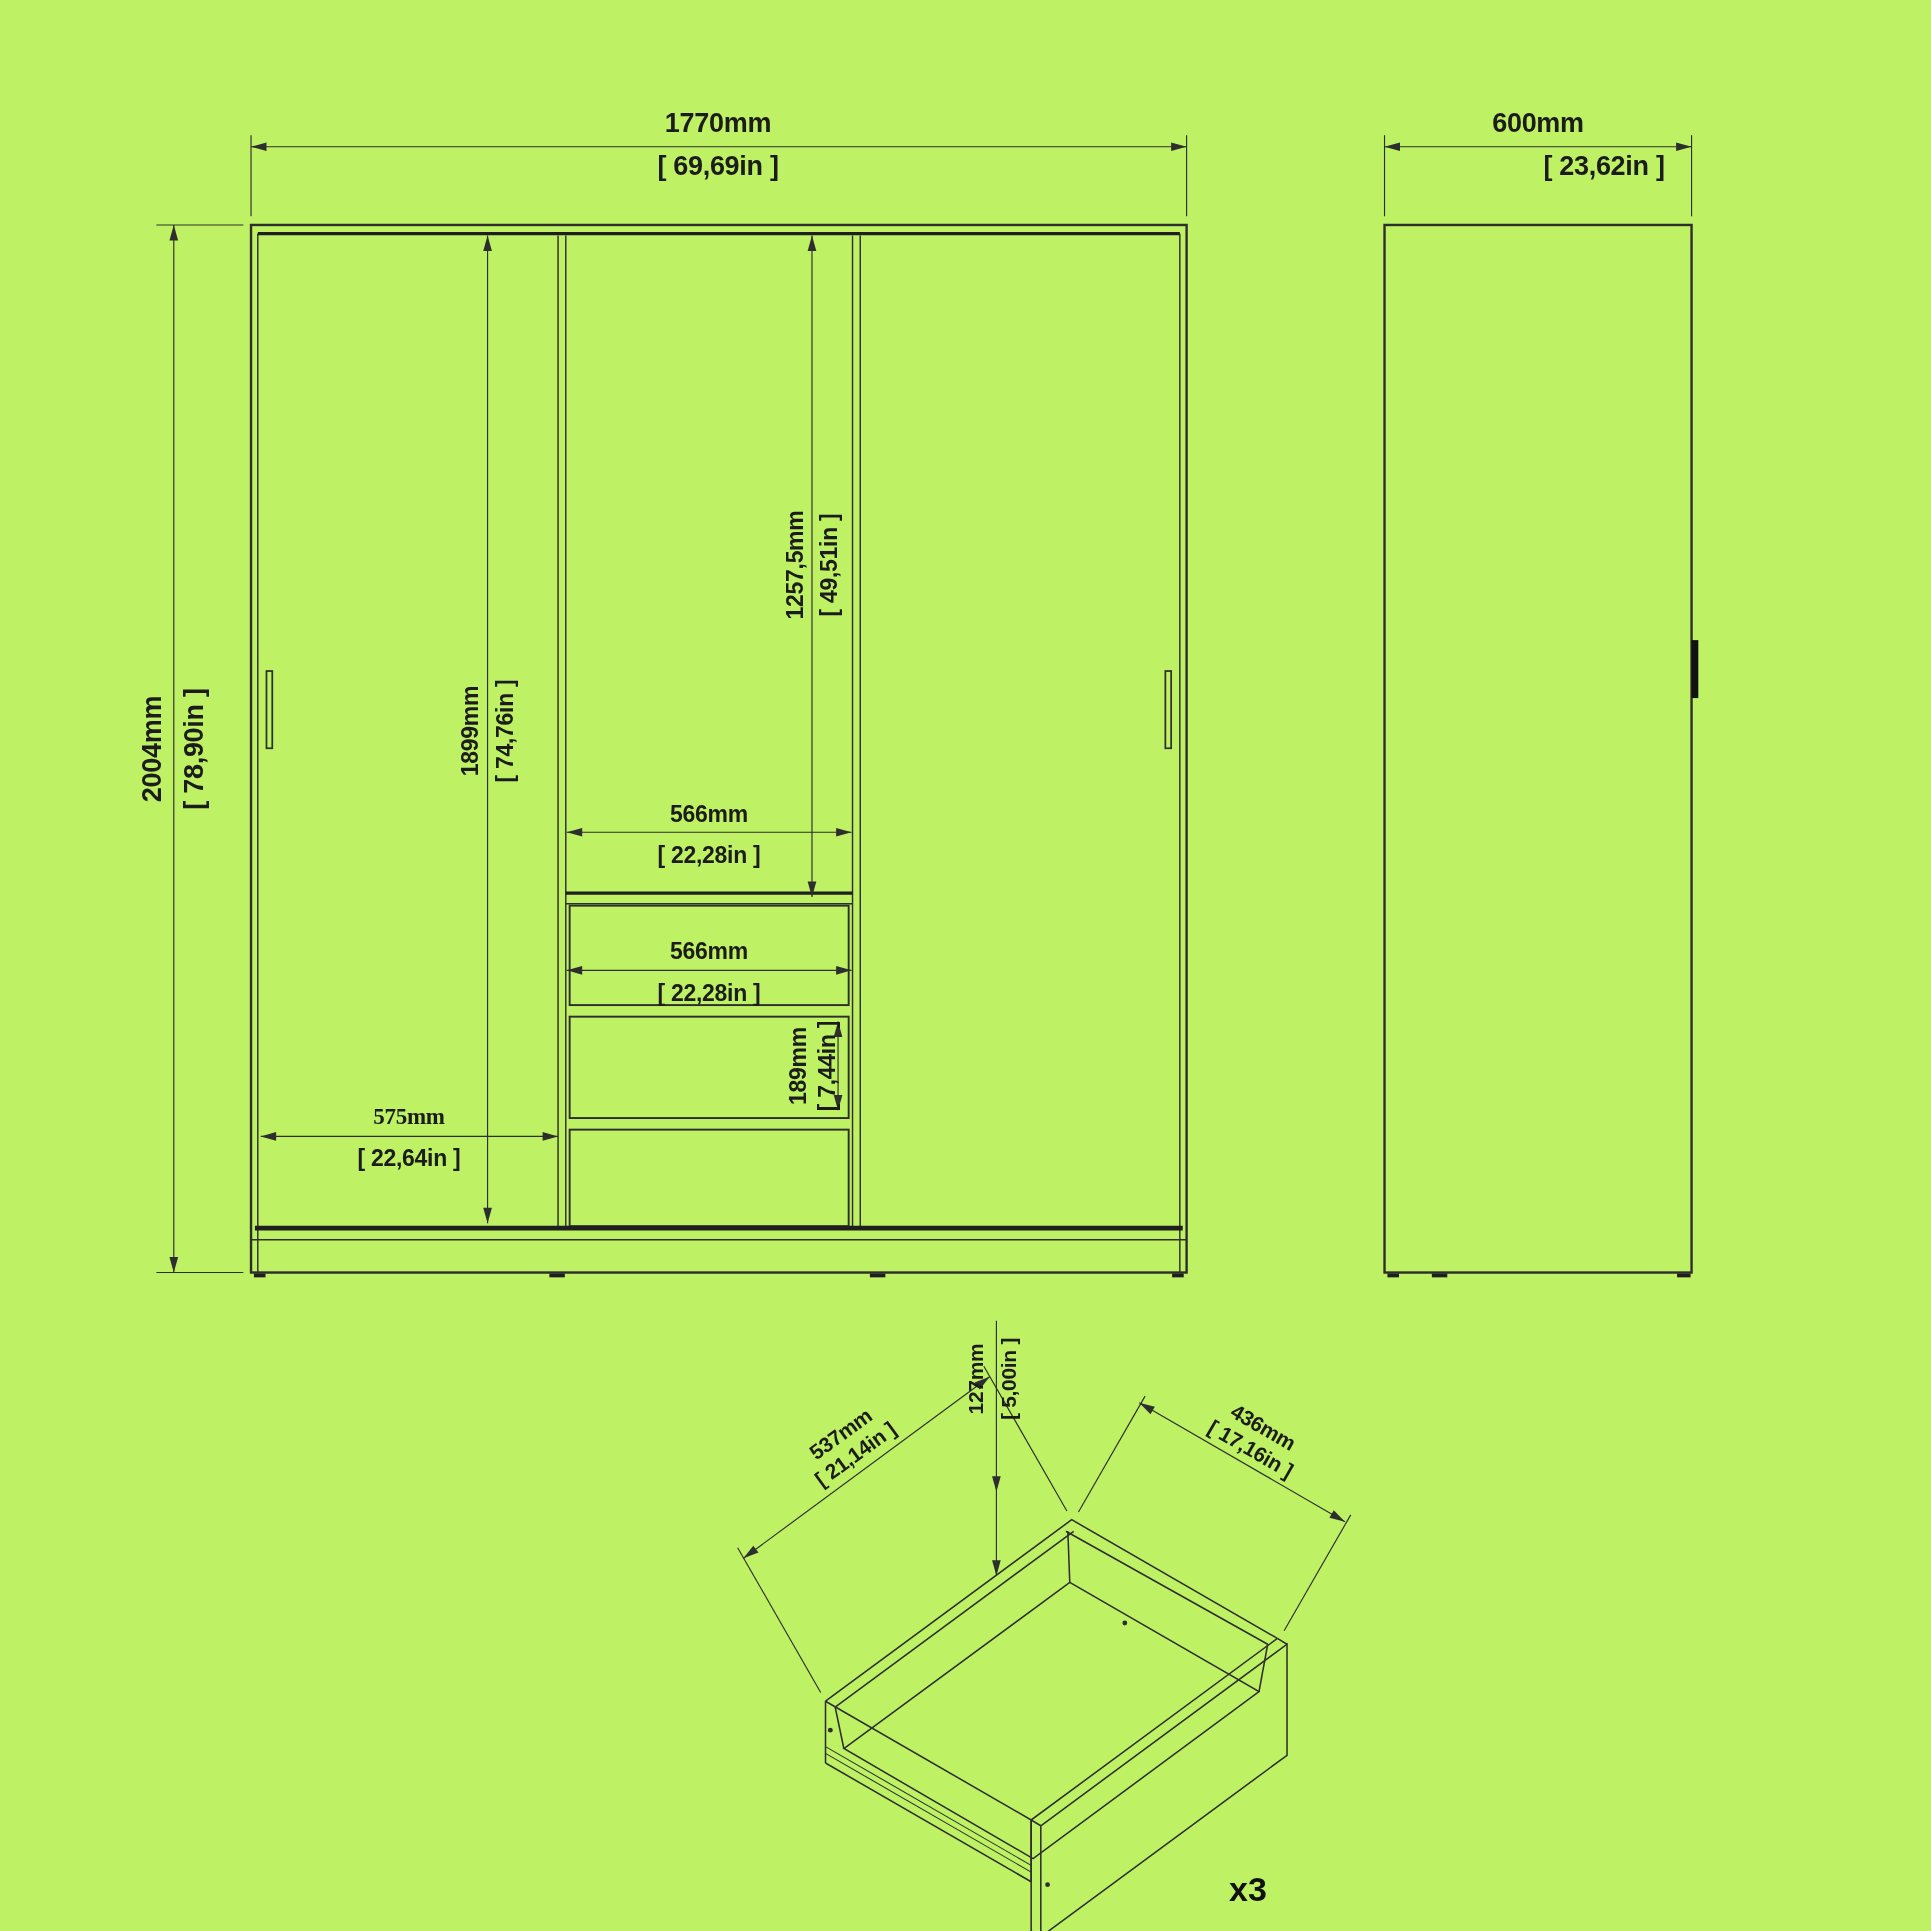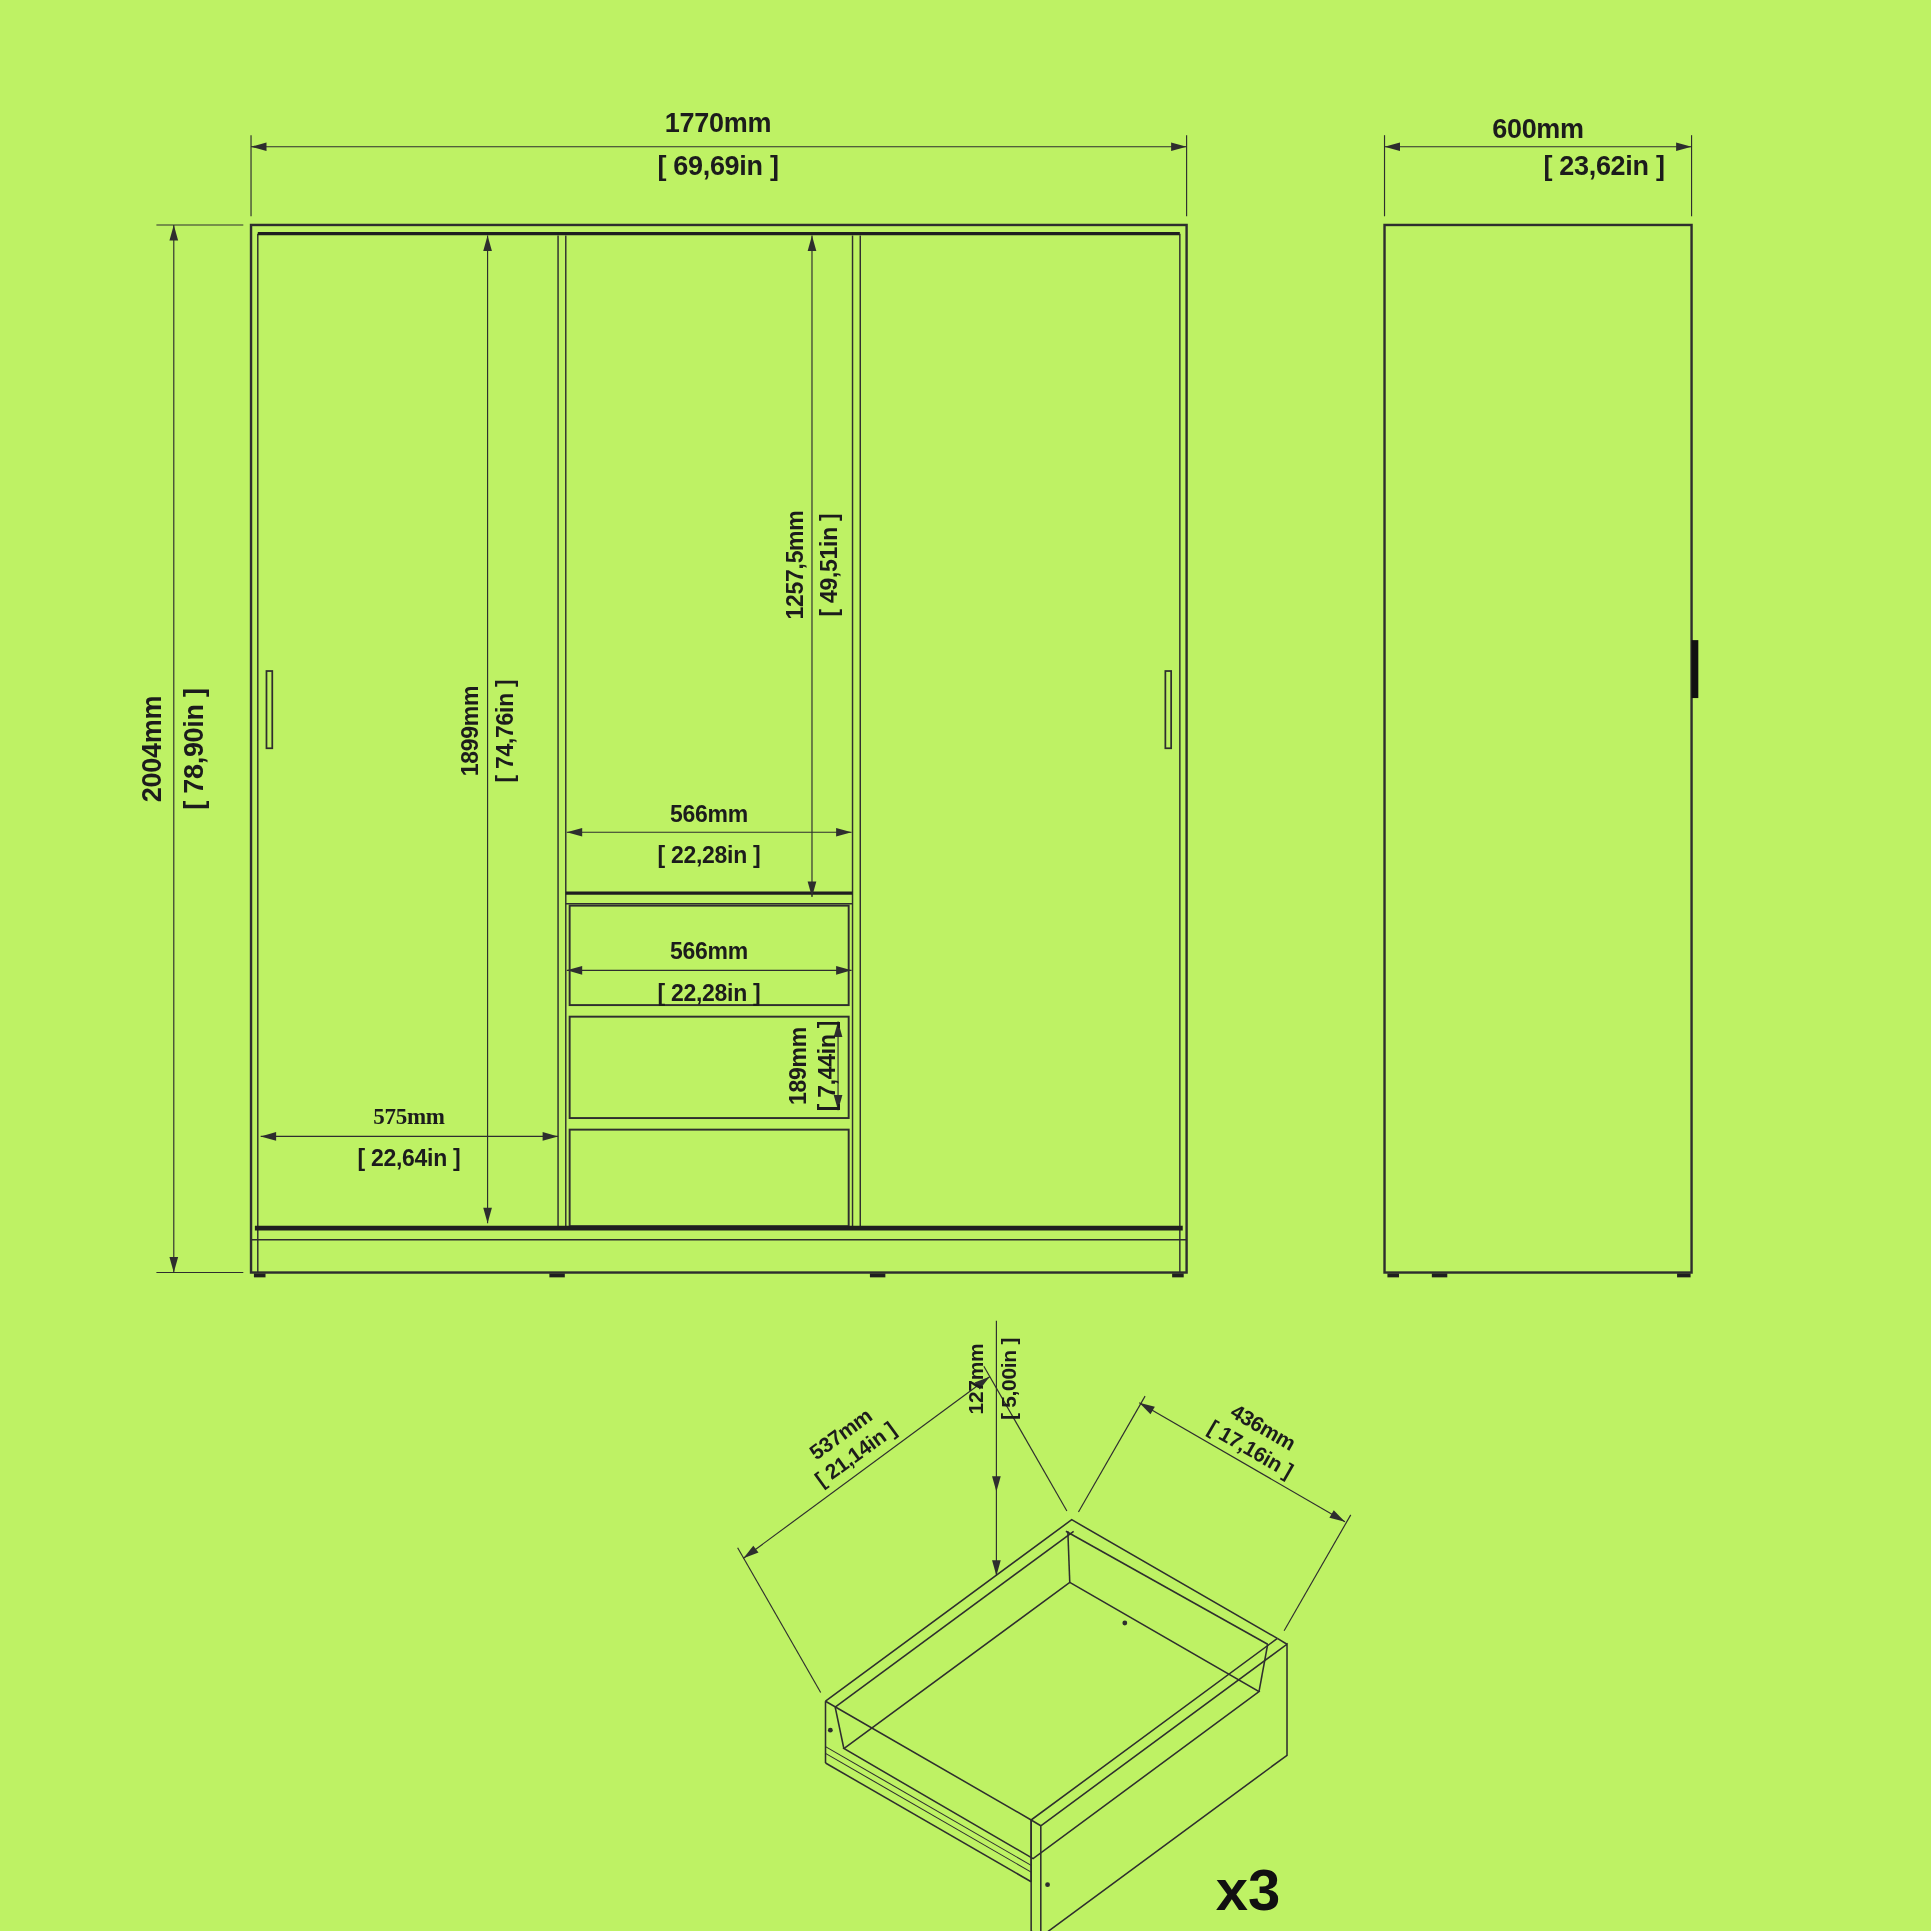--- a/index.html
+++ b/index.html
@@ -7,21 +7,21 @@
           font-family:"Liberation Sans", sans-serif;color:#1c1c1c;padding-left:44px;}
   .canvas svg{position:absolute;left:0;top:0;}
   .dim{position:absolute;white-space:nowrap;transform:translate(-50%,-50%);
        font-weight:700;color:#1c1c1c;letter-spacing:-0.3px;}
   .dim-lg{font-size:27px;}
   .dim-md{font-size:23px;}
   .dim-sm{font-size:21px;font-weight:700;}
   .vert{transform:translate(-50%,-50%) rotate(-90deg);}
   .iso-n36{transform:translate(-50%,-50%) rotate(-36deg);display:flex;flex-direction:column;align-items:center;line-height:1.2;}
   .iso-p30{transform:translate(-50%,-50%) rotate(30deg);display:flex;flex-direction:column;align-items:center;line-height:1.2;}
-  .qty{position:absolute;transform:translate(-50%,-50%);font-weight:700;font-size:58px;color:#111;}
+  .qty{position:absolute;transform:translate(-50%,-50%);font-weight:700;font-size:34px;color:#111;}
 </style>
 </head>
 <body>
 
 <div class="canvas">
 
   <svg width="1931" height="1931" viewBox="0 0 2000 2000" fill="none" stroke="#2e2e2e">
 
     <g>
       <rect x="260" y="233" width="969" height="1085" stroke-width="2.5"></rect>
@@ -153,21 +153,21 @@
       <line x1="1330" y1="1689" x2="1399" y2="1569"></line>
       <line x1="1180" y1="1453" x2="1393" y2="1576"></line>
       <polygon points="1180,1453 1191.6,1464.9 1196.1,1457.1" fill="#2e2e2e" stroke="none"></polygon>
       <polygon points="1393,1576 1376.9,1571.9 1381.4,1564.1" fill="#2e2e2e" stroke="none"></polygon>
     </g>
   </svg>
 
   <div class="dim dim-lg" style="left:718px;top:123px;">1770mm</div>
   <div class="dim dim-lg" style="left:718px;top:166px;">[ 69,69in ]</div>
 
-  <div class="dim dim-lg" style="left:1538px;top:129px;">600mm</div>
+  <div class="dim dim-lg" style="left:1538px;top:123px;">600mm</div>
   <div class="dim dim-lg" style="left:1604px;top:166px;">[ 23,62in ]</div>
 
   <div class="dim dim-lg vert" style="left:152px;top:749px;">2004mm</div>
   <div class="dim dim-lg vert" style="left:194px;top:749px;">[ 78,90in ]</div>
 
   <div class="dim dim-md vert" style="left:470px;top:731px;">1899mm</div>
   <div class="dim dim-md vert" style="left:505px;top:731px;">[ 74,76in ]</div>
 
   <div class="dim dim-md vert" style="left:795px;top:565px;">1257,5mm</div>
   <div class="dim dim-md vert" style="left:829px;top:565px;">[ 49,51in ]</div>

